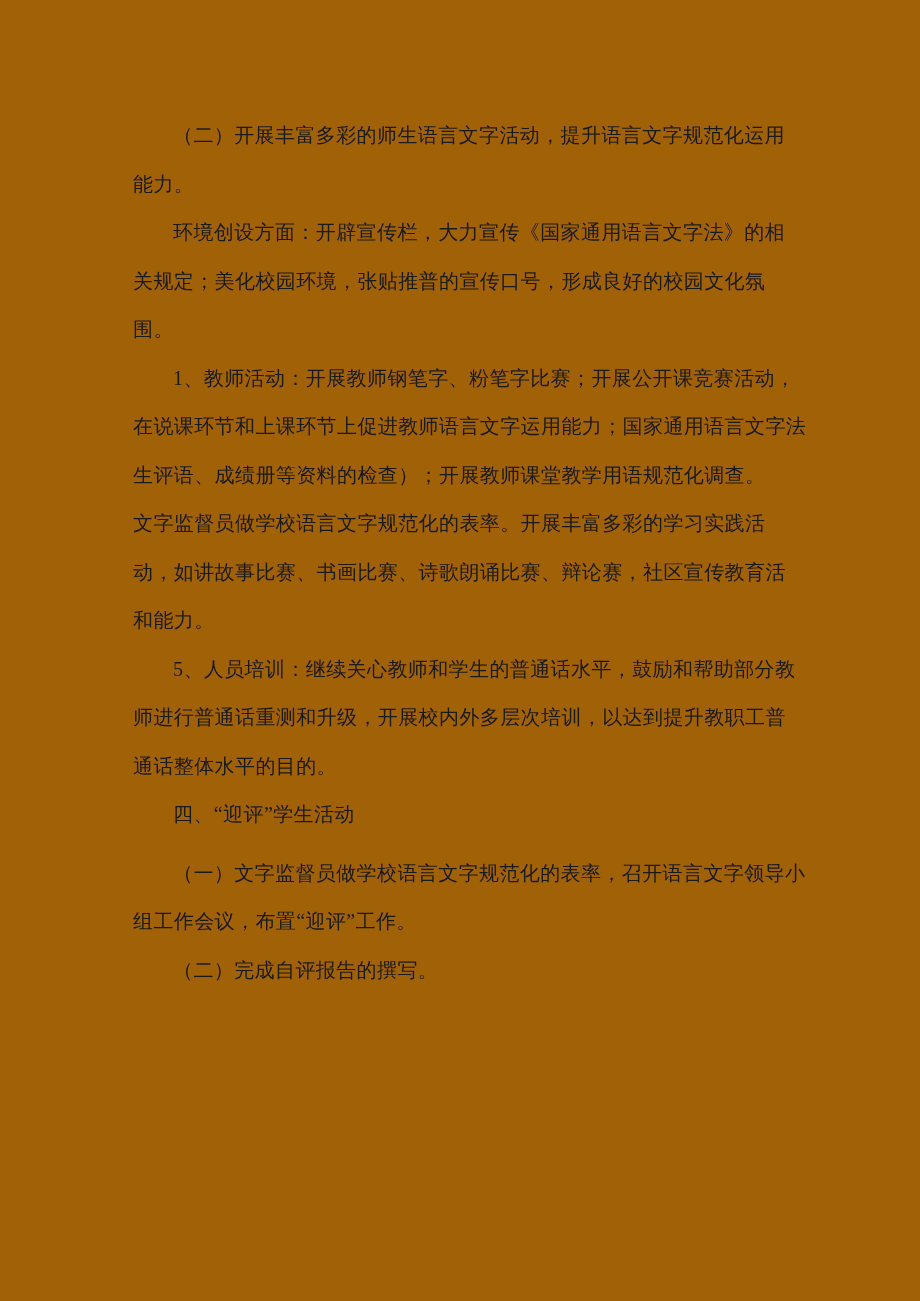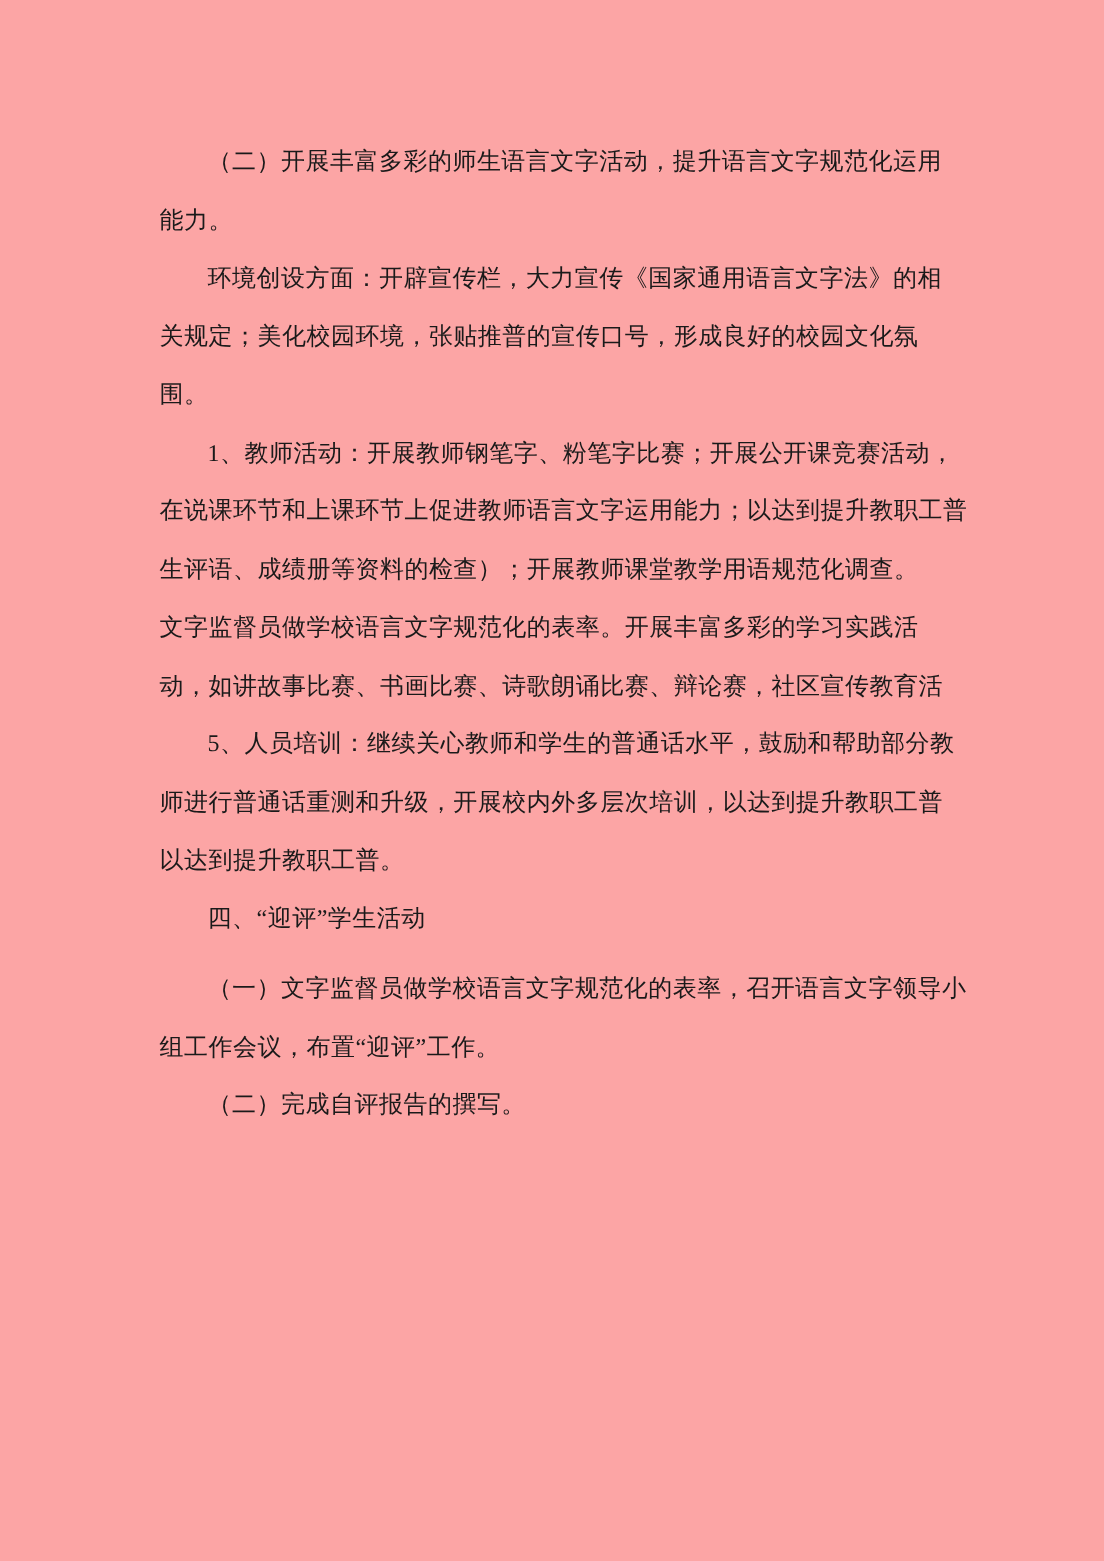--- a/index.html
+++ b/index.html
@@ -4,21 +4,21 @@
 <style>
   html, body {
     margin: 0;
     padding: 0;
     background: #ffffff;
   }
   .page {
     position: relative;
     width: 920px;
     height: 1301px;
-    background: #fca5a5;
+    background: #a16207;
     overflow: hidden;
     font-family: "Liberation Serif", "DejaVu Serif", serif;
   }
   .text-block {
     position: absolute;
     left: 133px;
     top: 111px;
     width: 660px;
     font-size: 20px;
     line-height: 48.5px;
@@ -47,31 +47,32 @@
         <div class="line indent">（二）开展丰富多彩的师生语言文字活动，提升语言文字规范化运用</div>
         <div class="line">能力。</div>
       </div>
       <div class="paragraph">
         <div class="line indent">环境创设方面：开辟宣传栏，大力宣传《国家通用语言文字法》的相</div>
         <div class="line">关规定；美化校园环境，张贴推普的宣传口号，形成良好的校园文化氛</div>
         <div class="line">围。</div>
       </div>
       <div class="paragraph">
         <div class="line indent">1、教师活动：开展教师钢笔字、粉笔字比赛；开展公开课竞赛活动，</div>
-        <div class="line">在说课环节和上课环节上促进教师语言文字运用能力；以达到提升教职工普</div>
+        <div class="line">在说课环节和上课环节上促进教师语言文字运用能力；国家通用语言文字法</div>
         <div class="line">生评语、成绩册等资料的检查）；开展教师课堂教学用语规范化调查。</div>
       </div>
       <div class="paragraph">
         <div class="line">文字监督员做学校语言文字规范化的表率。开展丰富多彩的学习实践活</div>
         <div class="line">动，如讲故事比赛、书画比赛、诗歌朗诵比赛、辩论赛，社区宣传教育活</div>
+        <div class="line">和能力。</div>
       </div>
       <div class="paragraph">
         <div class="line indent">5、人员培训：继续关心教师和学生的普通话水平，鼓励和帮助部分教</div>
         <div class="line">师进行普通话重测和升级，开展校内外多层次培训，以达到提升教职工普</div>
-        <div class="line">以达到提升教职工普。</div>
+        <div class="line">通话整体水平的目的。</div>
       </div>
       <div class="paragraph">
         <div class="line indent">四、“迎评”学生活动</div>
       </div>
       <div class="paragraph space-before">
         <div class="line indent">（一）文字监督员做学校语言文字规范化的表率，召开语言文字领导小</div>
         <div class="line">组工作会议，布置“迎评”工作。</div>
       </div>
       <div class="paragraph">
         <div class="line indent">（二）完成自评报告的撰写。</div>

